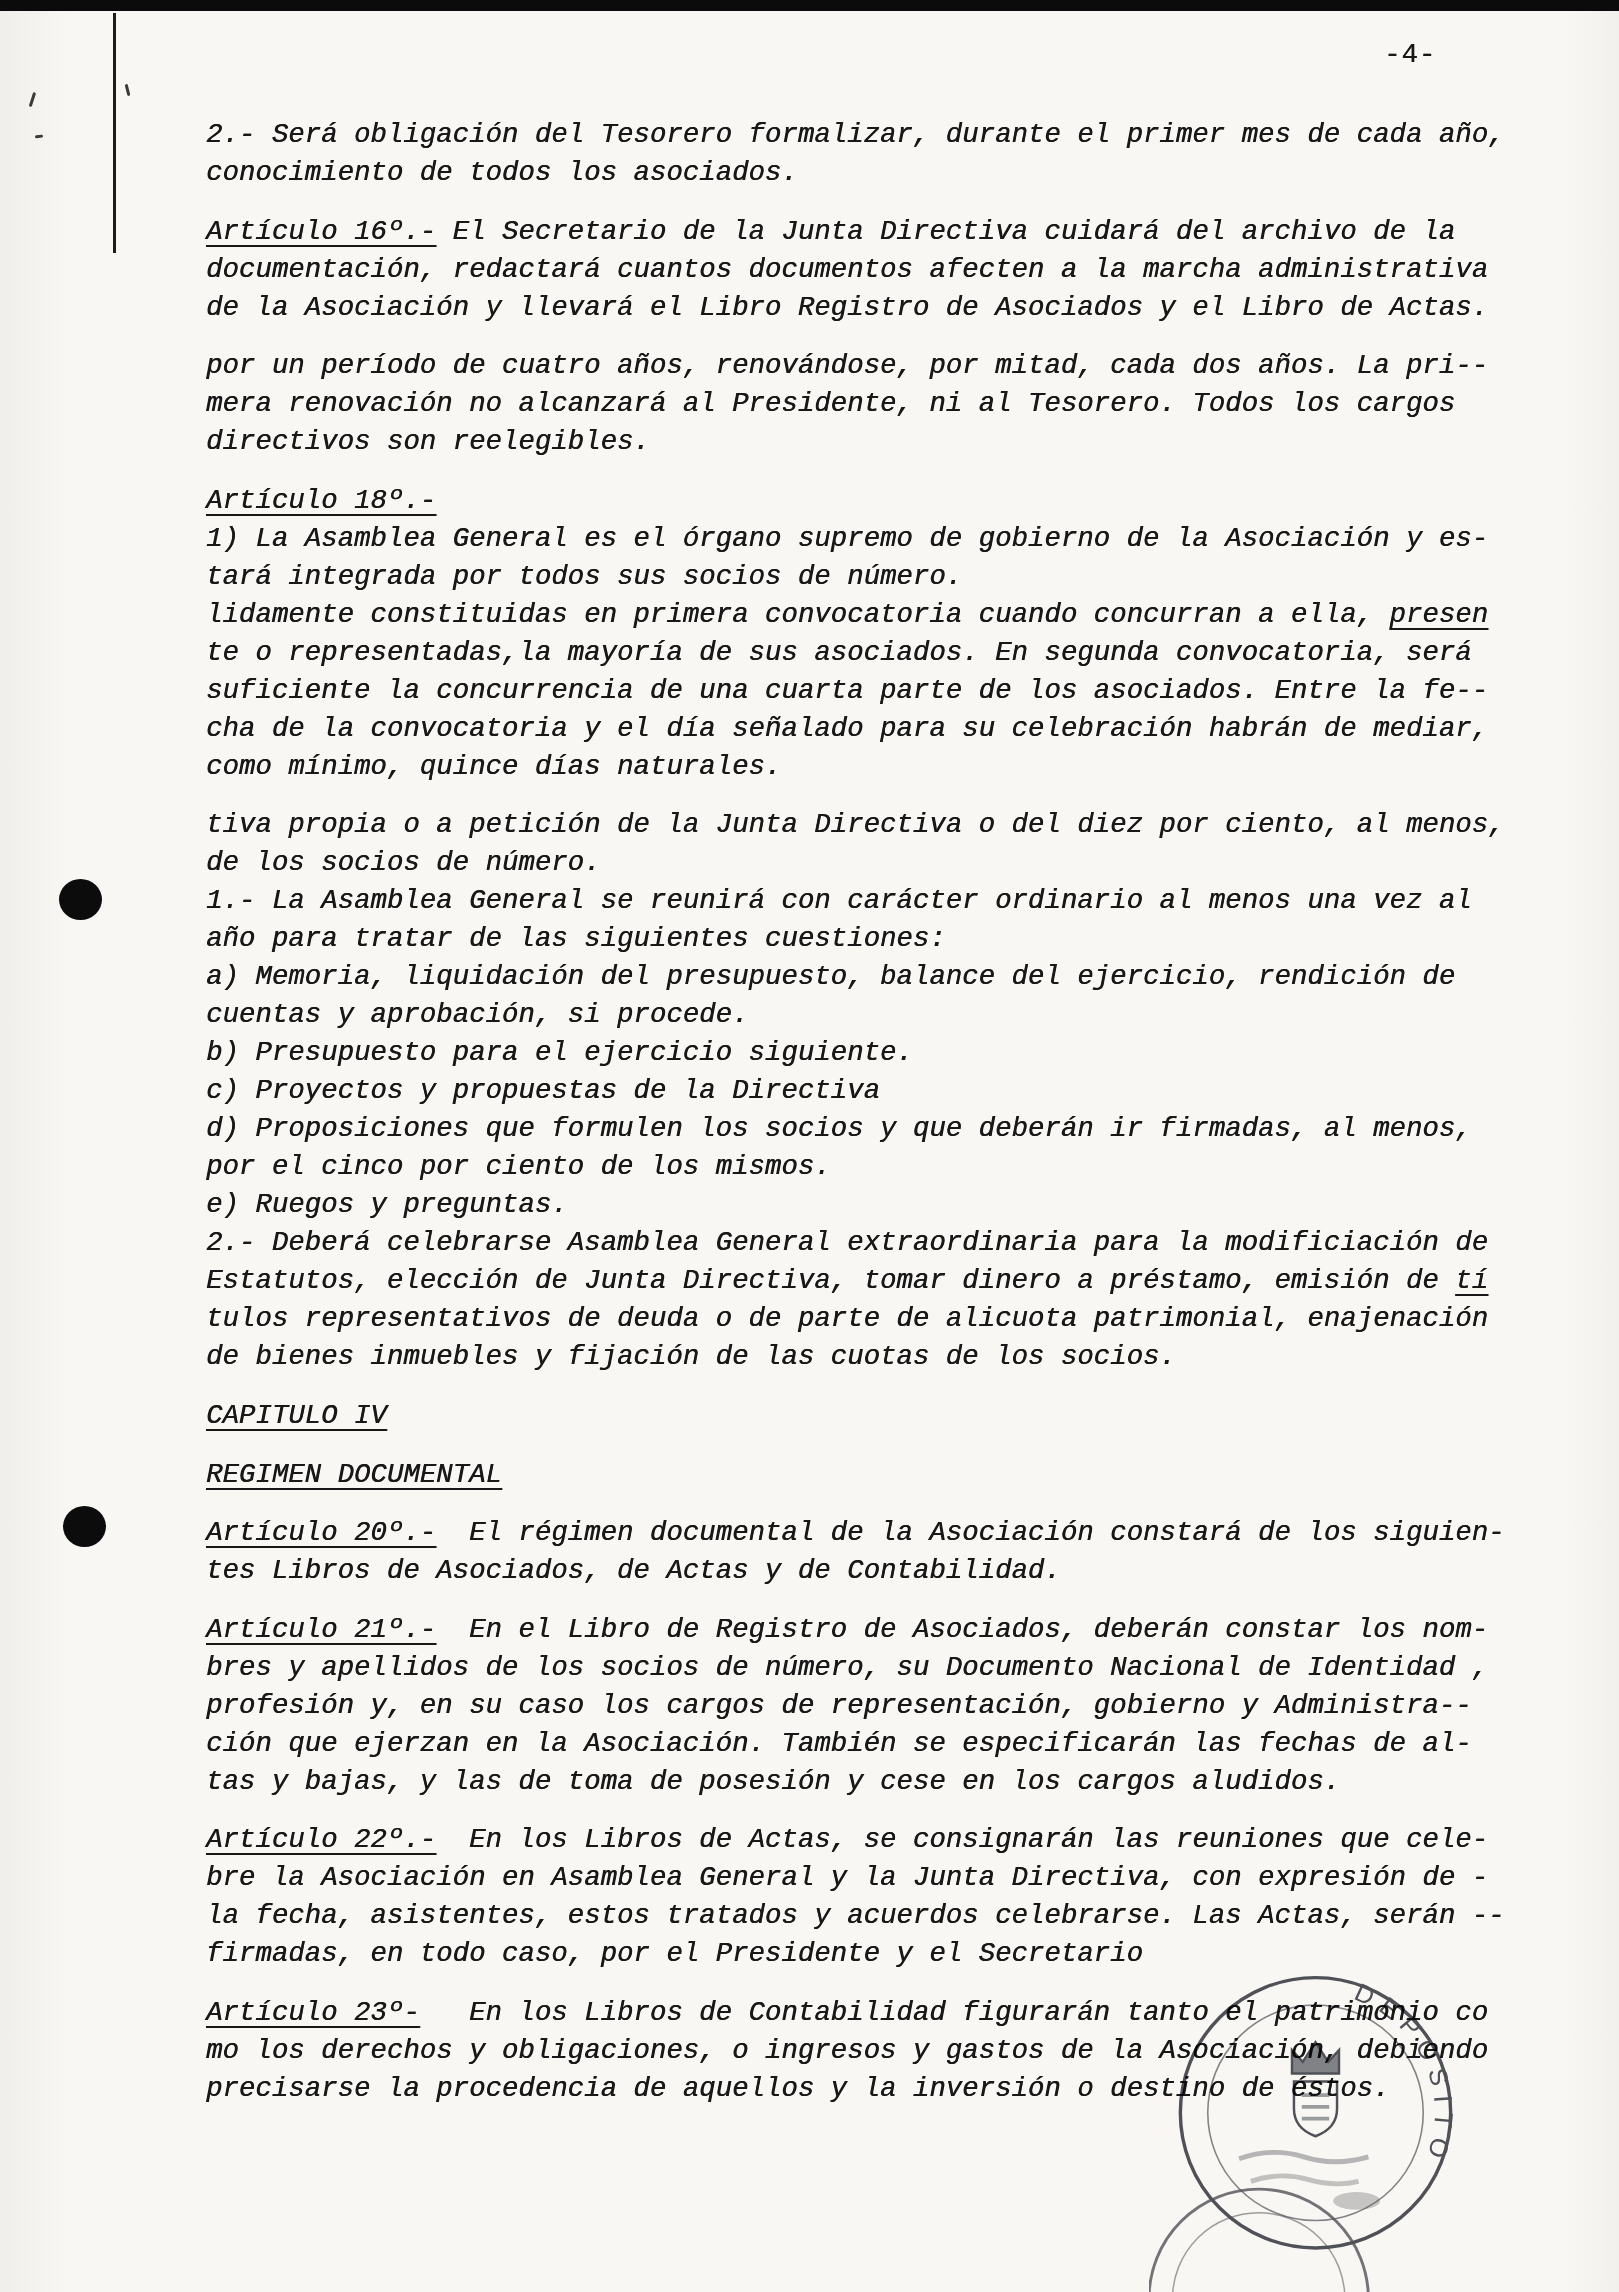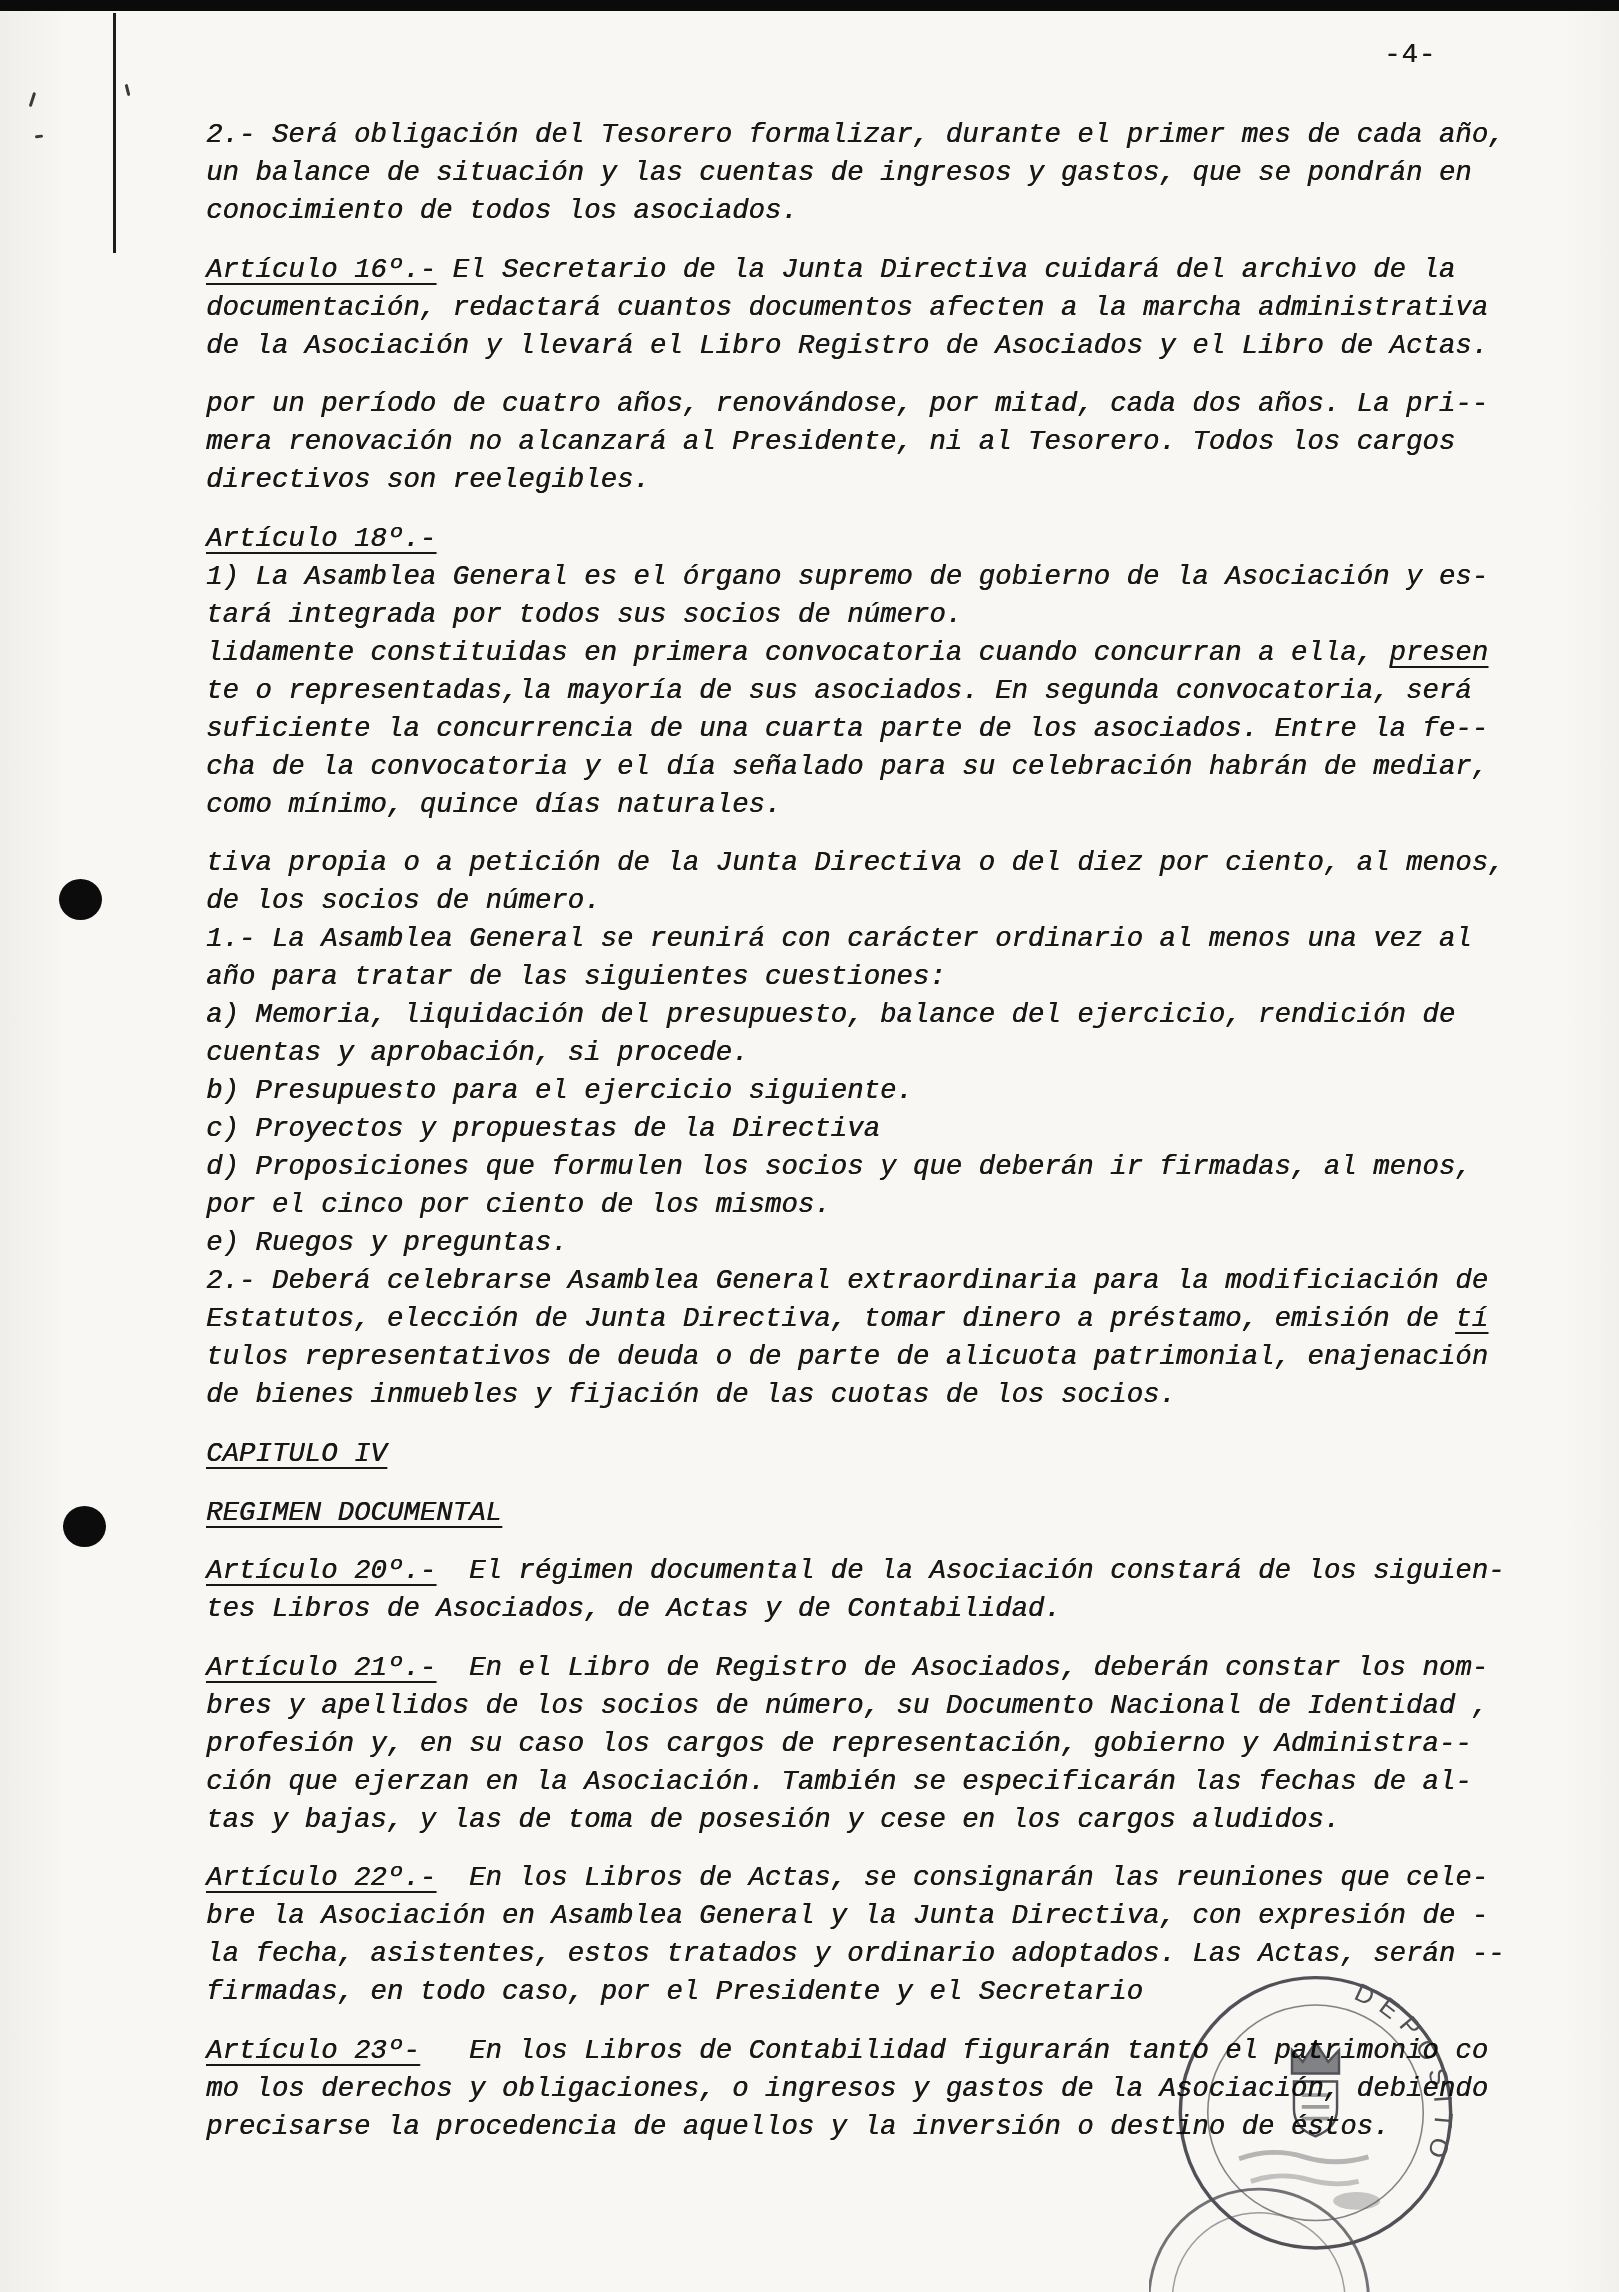--- a/index.html
+++ b/index.html
@@ -68,21 +68,20 @@
   <div class="tick tick-b"></div>
   <div class="tick tick-c"></div>
   <div class="hole hole-1"></div>
   <div class="hole hole-2"></div>
 
   <div class="page-number">-4-</div>
 
   <div class="text-column" id="text-column">
       <div class="block">
         <div class="line"><span>2.- Será obligación del Tesorero formalizar, durante el primer mes de cada año,</span></div>
-        <div class="line"><span>un balance de situación y las cuentas de ingresos y gastos, que se pondrán en</span></div>
         <div class="line"><span>conocimiento de todos los asociados.</span></div>
       </div>
       <div class="block">
         <div class="line"><span class="u">Artículo 16º.-</span><span> El Secretario de la Junta Directiva cuidará del archivo de la</span></div>
         <div class="line"><span>documentación, redactará cuantos documentos afecten a la marcha administrativa</span></div>
         <div class="line"><span>de la Asociación y llevará el Libro Registro de Asociados y el Libro de Actas.</span></div>
       </div>
       <div class="block">
         <div class="line"><span>por un período de cuatro años, renovándose, por mitad, cada dos años. La pri--</span></div>
         <div class="line"><span>mera renovación no alcanzará al Presidente, ni al Tesorero. Todos los cargos</span></div>
@@ -128,21 +127,21 @@
       <div class="block">
         <div class="line"><span class="u">Artículo 21º.-</span><span>  En el Libro de Registro de Asociados, deberán constar los nom-</span></div>
         <div class="line"><span>bres y apellidos de los socios de número, su Documento Nacional de Identidad ,</span></div>
         <div class="line"><span>profesión y, en su caso los cargos de representación, gobierno y Administra--</span></div>
         <div class="line"><span>ción que ejerzan en la Asociación. También se especificarán las fechas de al-</span></div>
         <div class="line"><span>tas y bajas, y las de toma de posesión y cese en los cargos aludidos.</span></div>
       </div>
       <div class="block">
         <div class="line"><span class="u">Artículo 22º.-</span><span>  En los Libros de Actas, se consignarán las reuniones que cele-</span></div>
         <div class="line"><span>bre la Asociación en Asamblea General y la Junta Directiva, con expresión de -</span></div>
-        <div class="line"><span>la fecha, asistentes, estos tratados y ordinario adoptados. Las Actas, serán --</span></div>
+        <div class="line"><span>la fecha, asistentes, estos tratados y acuerdos celebrarse. Las Actas, serán --</span></div>
         <div class="line"><span>firmadas, en todo caso, por el Presidente y el Secretario</span></div>
       </div>
       <div class="block">
         <div class="line"><span class="u">Artículo 23º-</span><span>   En los Libros de Contabilidad figurarán tanto el patrimonio co</span></div>
         <div class="line"><span>mo los derechos y obligaciones, o ingresos y gastos de la Asociación, debiendo</span></div>
         <div class="line"><span>precisarse la procedencia de aquellos y la inversión o destino de éstos.</span></div>
       </div>
     </div>
 
   <div class="stamp">

